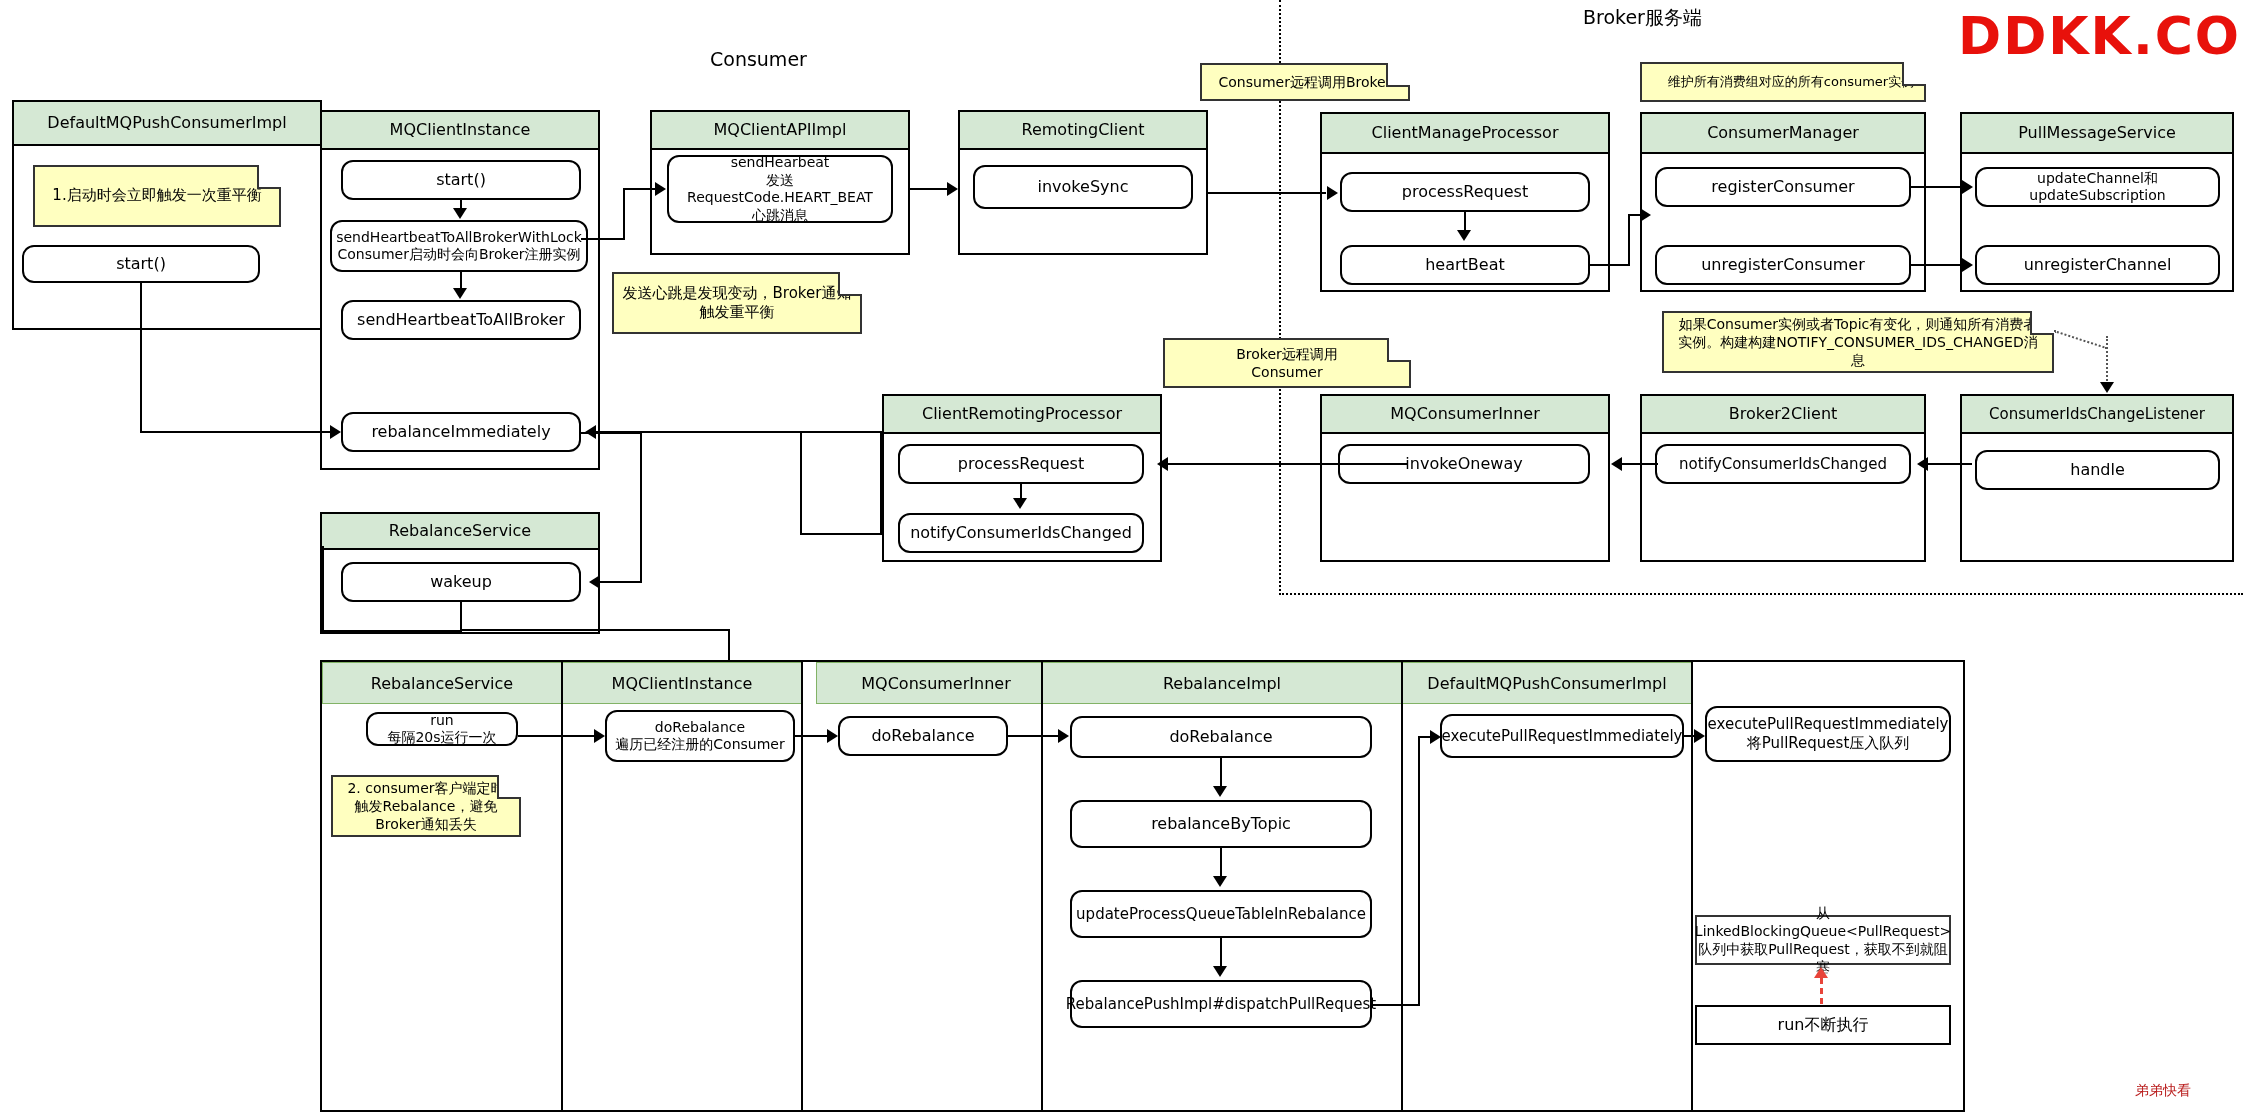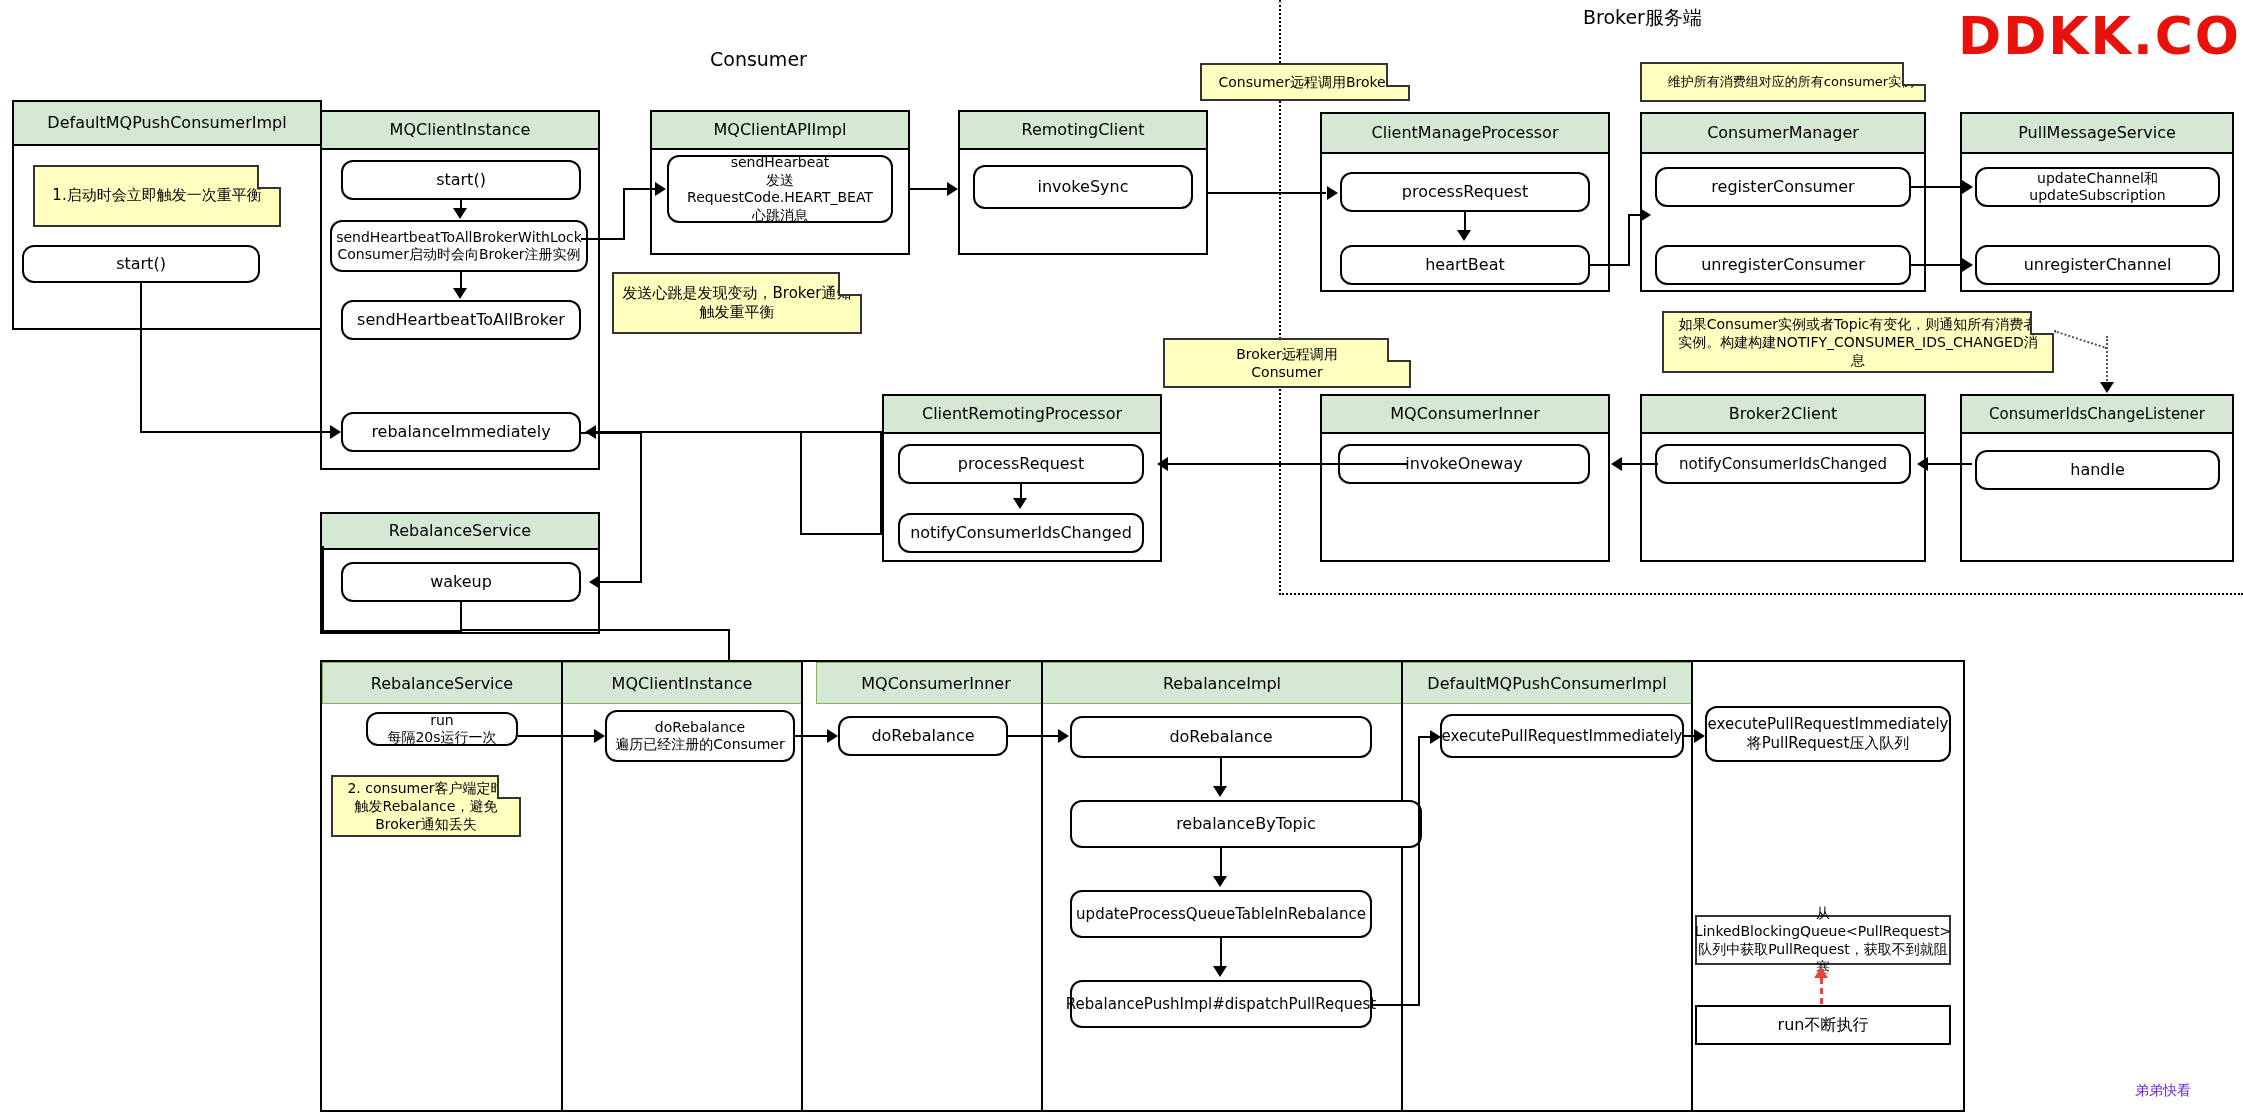--- a/index.html
+++ b/index.html
@@ -55,21 +55,21 @@
   .dashv{position:absolute;width:0;border-left:2px dotted #000;}
   .dashv.fine{border-left:2px dotted #555;}
   .dashred{position:absolute;width:0;border-left:3px dashed #e8443a;}
 
   
   .lbl{position:absolute;font-size:17px;color:#000;white-space:nowrap;}
 
   
   .wm{position:absolute;color:#e8110b;font-weight:bold;white-space:nowrap;
       font-family:"DejaVu Sans","Liberation Sans",sans-serif;}
-  .wm-dim{position:absolute;color:#6d28d9;white-space:nowrap;font-size:13px;}
+  .wm-dim{position:absolute;color:#b91c1c;white-space:nowrap;font-size:13px;}
 </style>
 </head>
 <body>
 
 <div id="stage">
 
   <div class="wm" style="left:1958px;top:6px;font-size:52px;letter-spacing:2px;overflow:hidden;width:290px;">DDKK.COM</div>
   <div class="wm" style="left:1330px;top:1040px;font-size:46px;letter-spacing:2px;overflow:hidden;width:913px;">DDKK.COM 弟弟快看</div>
   <div class="wm-dim" style="left:2135px;top:1082px;font-size:14px;">弟弟快看</div>
   <div class="wm-dim" style="left:1020px;top:1090px;font-size:13px;">弟弟快看</div>
@@ -272,21 +272,21 @@
   <div class="abs mbox" style="left:605px;top:710px;width:190px;height:52px;font-size:14px;white-space:pre-line;">doRebalance
 遍历已经注册的Consumer</div>
   <div class="ln lnh" style="left:518px;top:735px;width:76px;"></div>
   <div class="arw arw-r" style="left:594px;top:729px;"></div>
 
   <div class="abs mbox" style="left:838px;top:716px;width:170px;height:40px;">doRebalance</div>
   <div class="ln lnh" style="left:795px;top:735px;width:32px;"></div>
   <div class="arw arw-r" style="left:827px;top:729px;"></div>
 
   <div class="abs mbox" style="left:1070px;top:716px;width:302px;height:42px;">doRebalance</div>
-  <div class="abs mbox" style="left:1070px;top:800px;width:352px;height:48px;">rebalanceByTopic</div>
+  <div class="abs mbox" style="left:1070px;top:800px;width:302px;height:48px;">rebalanceByTopic</div>
   <div class="abs mbox" style="left:1070px;top:890px;width:302px;height:48px;font-size:15px;">updateProcessQueueTableInRebalance</div>
   <div class="abs mbox" style="left:1070px;top:980px;width:302px;height:48px;font-size:15px;">RebalancePushImpl#dispatchPullRequest</div>
 
   <div class="ln lnh" style="left:1008px;top:735px;width:50px;"></div>
   <div class="arw arw-r" style="left:1058px;top:729px;"></div>
 
   <div class="ln lnv" style="left:1220px;top:758px;height:28px;"></div>
   <div class="arw arw-d" style="left:1213px;top:786px;"></div>
   <div class="ln lnv" style="left:1220px;top:848px;height:28px;"></div>
   <div class="arw arw-d" style="left:1213px;top:876px;"></div>

